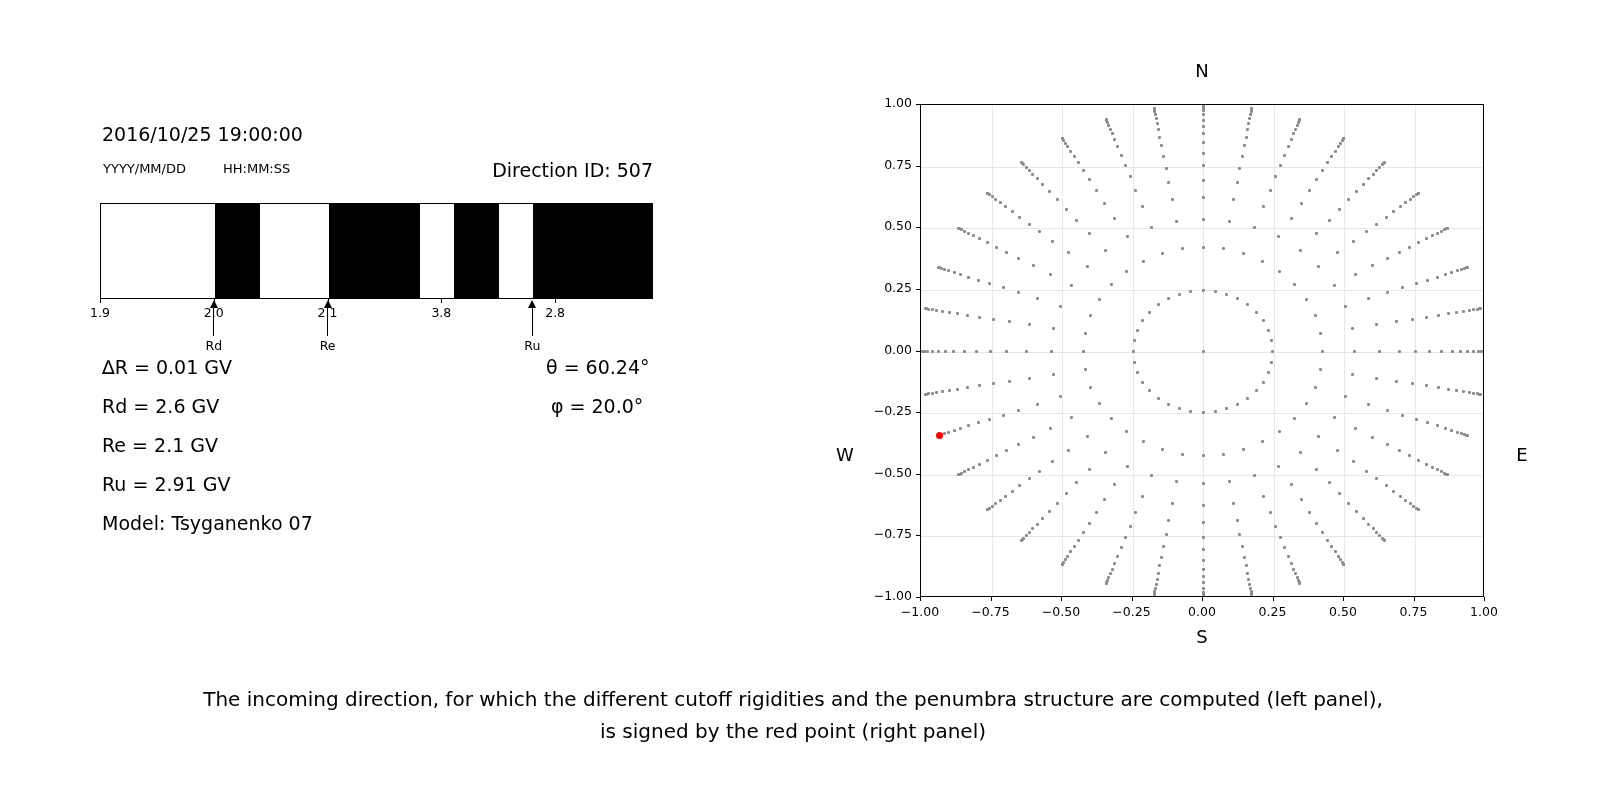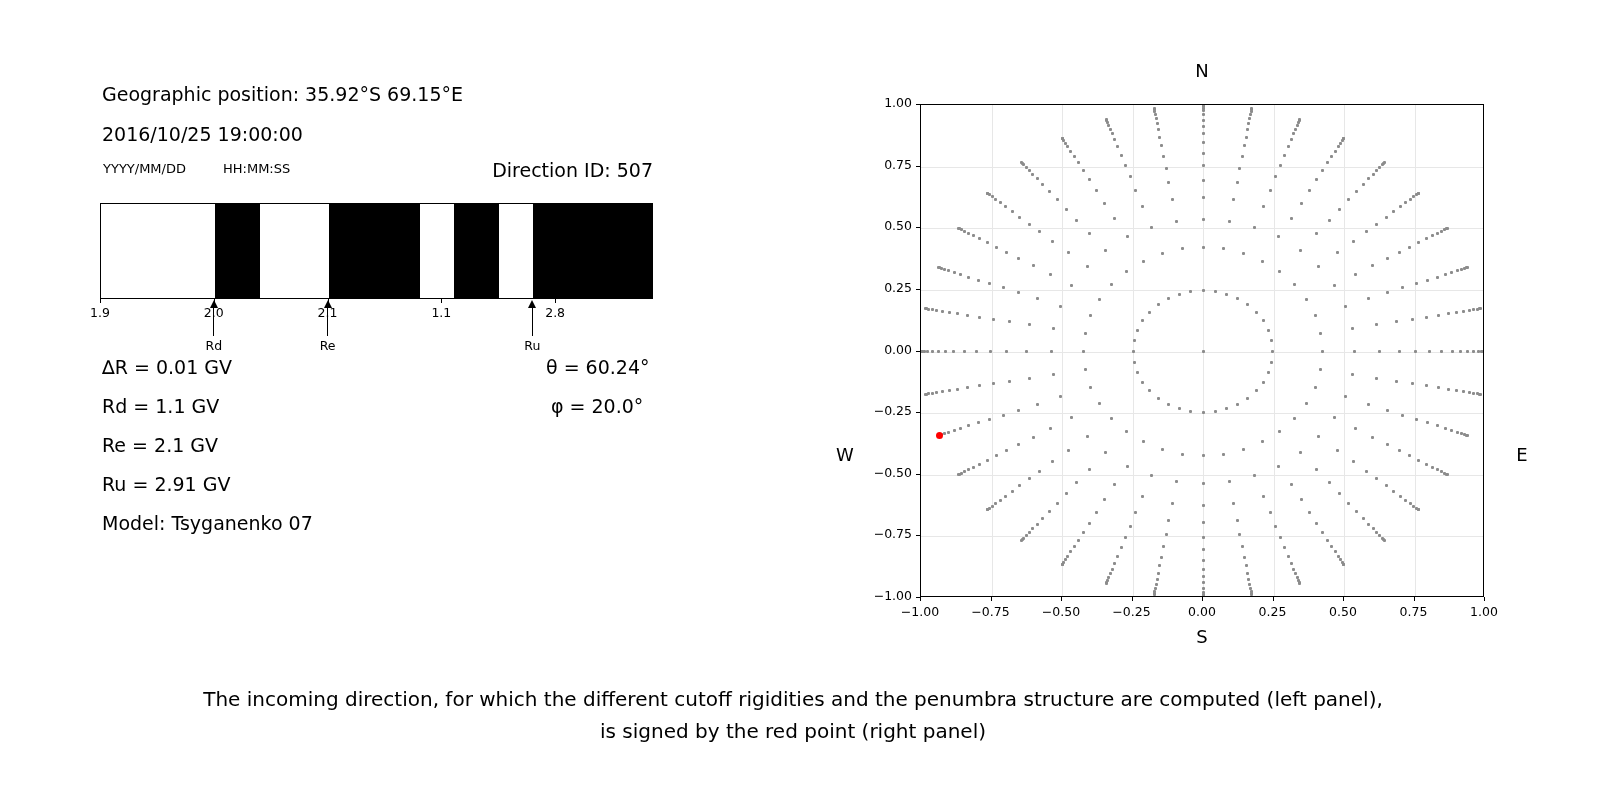--- a/index.html
+++ b/index.html
@@ -62,56 +62,55 @@
   
   .cap1{left:0;top:687px;width:1586px;text-align:center;font-size:20px;}
   .cap2{left:0;top:719px;width:1586px;text-align:center;font-size:20px;}
   .credit{left:0;top:755px;width:1572px;text-align:center;font-size:11.5px;}
 </style>
 </head>
 <body>
 
 <div class="root">
 
-  <div class="abs t19 geo">Geographic position: 35.92°S 69.15°E</div>
   <div class="abs t19 datetime">2016/10/25 19:00:00</div>
   <div class="abs t13 fmt-date">YYYY/MM/DD</div>
   <div class="abs t13 fmt-time">HH:MM:SS</div>
   <div class="abs t19 dir-id">Direction ID: 507</div>
 
   <div class="abs pen-wrap" id="pen-wrap">
     <div class="pen-box" id="pen-box">
         <div class="pen-band" style="left: 113.786px; width: 45.5144px; background: rgb(0, 0, 0);"></div>
         <div class="pen-band" style="left: 227.572px; width: 91.0288px; background: rgb(0, 0, 0);"></div>
         <div class="pen-band" style="left: 352.737px; width: 45.5144px; background: rgb(0, 0, 0);"></div>
         <div class="pen-band" style="left: 432.387px; width: 120.613px; background: rgb(0, 0, 0);"></div>
       </div>
   <div class="pen-tick" style="left: 0px;"></div>
       <div class="pen-ticklab t12" style="left: 0px;">1.9</div>
       <div class="pen-tick" style="left: 113.786px;"></div>
       <div class="pen-ticklab t12" style="left: 113.786px;">2.0</div>
       <div class="pen-tick" style="left: 227.572px;"></div>
       <div class="pen-ticklab t12" style="left: 227.572px;">2.1</div>
       <div class="pen-tick" style="left: 341.358px;"></div>
-      <div class="pen-ticklab t12" style="left: 341.358px;">1.1</div>
+      <div class="pen-ticklab t12" style="left: 341.358px;">3.8</div>
       <div class="pen-tick" style="left: 455.144px;"></div>
       <div class="pen-ticklab t12" style="left: 455.144px;">2.8</div>
       <div class="arrow-head" style="left: 109.786px;"></div>
       <div class="arrow-shaft" style="left: 113.086px;"></div>
       <div class="arrow-lab t12" style="left: 113.786px;">Rd</div>
       <div class="arrow-head" style="left: 223.572px;"></div>
       <div class="arrow-shaft" style="left: 226.872px;"></div>
       <div class="arrow-lab t12" style="left: 227.572px;">Re</div>
       <div class="arrow-head" style="left: 428.387px;"></div>
       <div class="arrow-shaft" style="left: 431.687px;"></div>
       <div class="arrow-lab t12" style="left: 432.387px;">Ru</div>
     </div>
 
   <div class="abs t19 p-dr">∆R = 0.01 GV</div>
-  <div class="abs t19 p-rd">Rd = 1.1 GV</div>
+  <div class="abs t19 p-rd">Rd = 2.6 GV</div>
   <div class="abs t19 p-re">Re = 2.1 GV</div>
   <div class="abs t19 p-ru">Ru = 2.91 GV</div>
   <div class="abs t19 p-model">Model: Tsyganenko 07</div>
   <div class="abs t19 p-theta">θ = 60.24°</div>
   <div class="abs t19 p-phi">φ = 20.0°</div>
 
   <div class="abs dir-wrap" id="dir-wrap">
     <div class="dir-box" id="dir-box">
         <div class="gridline-v" style="left: 70.5px; background: rgb(231, 231, 231);"></div>
         <div class="gridline-h" style="top: 431.375px; background: rgb(231, 231, 231);"></div>

